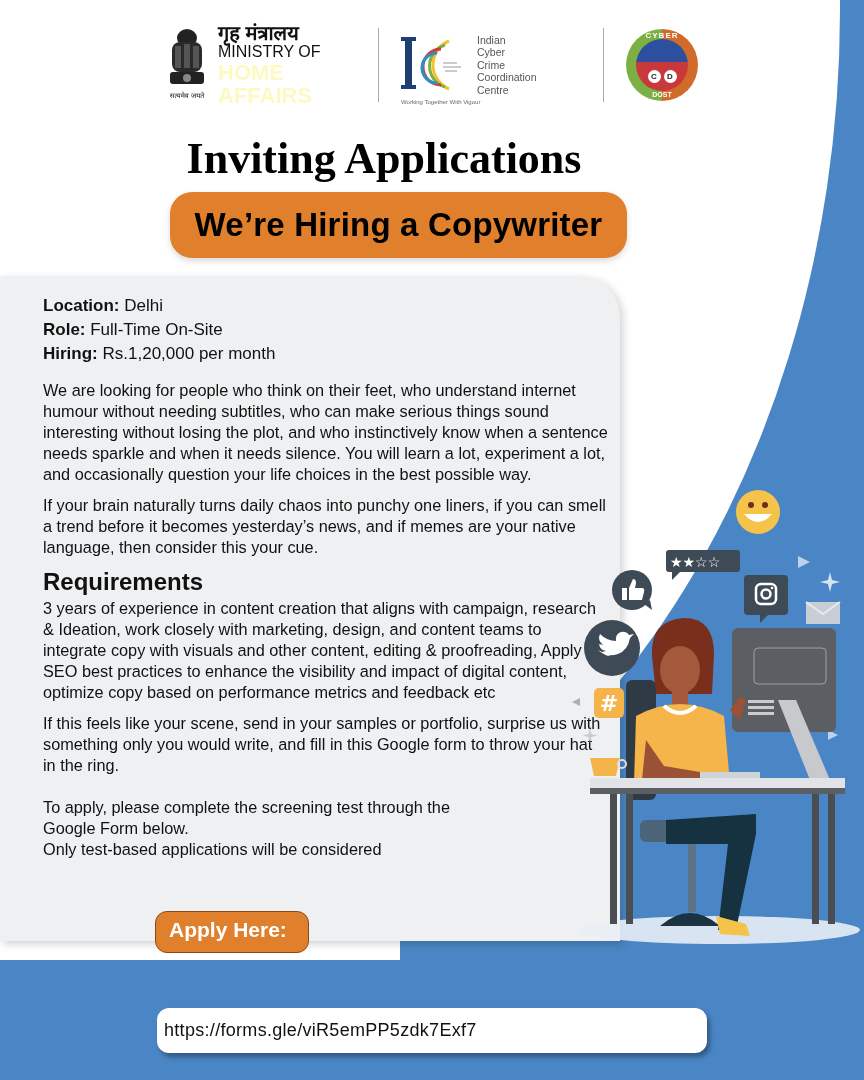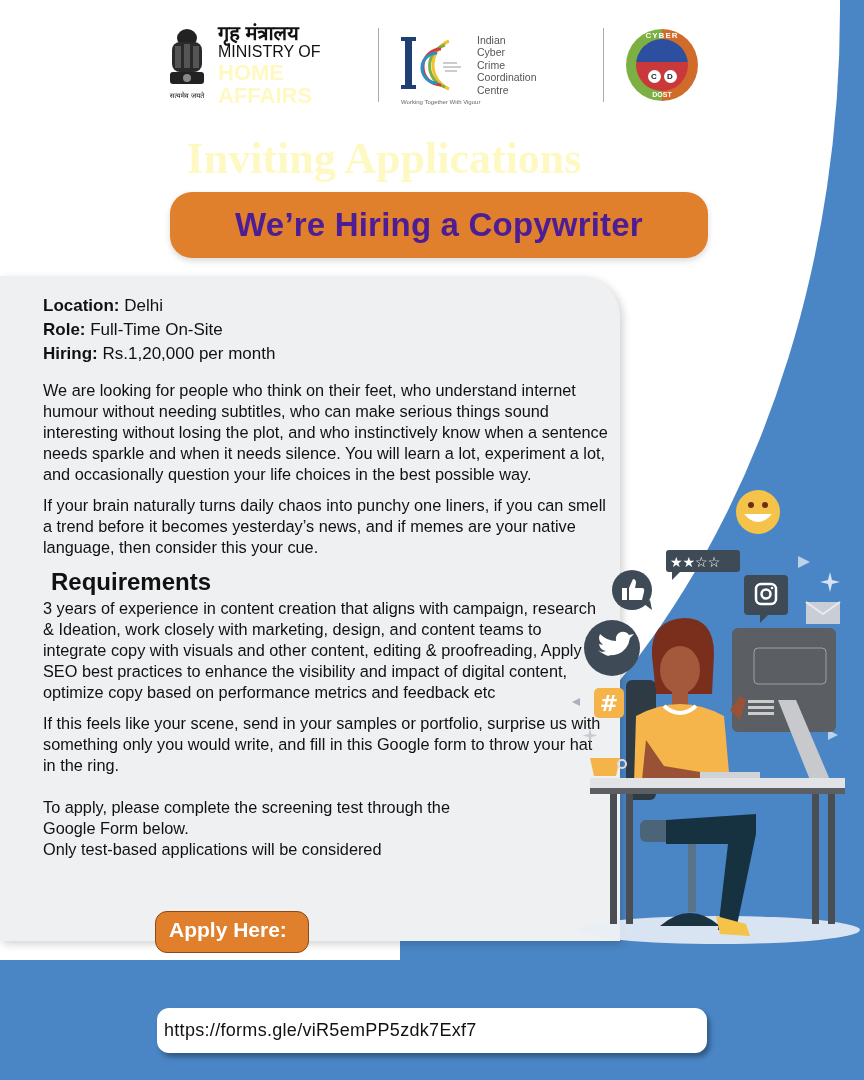--- a/index.html
+++ b/index.html
@@ -44,41 +44,41 @@
   .cd-inner { width: 52px; height: 52px; border-radius: 50%;
     background: linear-gradient(180deg,#2d4fa0 0%,#2d4fa0 45%,#c9393b 45%,#c9393b 100%);
     display:flex; align-items:flex-end; justify-content:center; padding-bottom:8px; gap:3px;}
   .cd-dot { width: 13px; height: 13px; border-radius: 50%; background:#fff; font-size:8px; font-weight:bold; color:#222; display:flex; align-items:center; justify-content:center;}
   .cd-top { position:absolute; top:2px; width:100%; text-align:center; font-size:8px; color:#fff; font-weight:bold; letter-spacing:1px;}
   .cd-bot { position:absolute; bottom:3px; width:100%; text-align:center; font-size:7px; color:#fff; font-weight:bold;}
 
   .title {
     position: absolute; top: 133px; left: 0; width: 768px; text-align: center;
     font-family: "Liberation Serif", "DejaVu Serif", serif;
-    font-weight: bold; font-size: 44px; color: #fef9c3;
+    font-weight: bold; font-size: 44px; color: #000000;
   }
   .hiring-pill {
-    position: absolute; top: 192px; left: 170px; width: 538px; height: 66px;
+    position: absolute; top: 192px; left: 170px; width: 457px; height: 66px;
     background: #e07f2c; border-radius: 22px;
     box-shadow: 0 3px 6px rgba(0,0,0,0.15);
     display: flex; align-items: center; justify-content: center;
-    color: #4c1d95; font-size: 33px; font-weight: bold; letter-spacing: 0.2px;
+    color: #000000; font-size: 33px; font-weight: bold; letter-spacing: 0.2px;
   }
 
   .card {
     position: absolute; top: 276px; left: 0; width: 620px; height: 665px;
     background: #eef0f2; border-radius: 0 40px 0 0;
     box-shadow: 3px 3px 8px rgba(0,0,0,0.18);
     padding: 18px 26px 0 43px;
     font-size: 16.3px; line-height: 21px; color: #111;
   }
   .meta-line { font-size: 17px; line-height: 24px; }
   .meta-line b { font-weight: bold; }
   .para { margin-top: 14px; }
-  .req-head { font-size: 24px; font-weight: bold; line-height: 28px; margin-top: 10px; color:#111;margin-left:8px; }
+  .req-head { font-size: 24px; font-weight: bold; line-height: 28px; margin-top: 10px; color:#111; }
   .req-body { margin-top: 2px; }
   .para2 { margin-top: 10px; }
   .para3 { margin-top: 21px; }
 
   .illus { position: absolute; left: 560px; top: 480px; width: 304px; height: 470px; }
 
   .apply-tag {
     position: absolute; top: 911px; left: 155px; width: 154px; height: 42px;
     background: #e07f2c; border-radius: 12px; border: 1px solid #8a4a18;
     color: #fff; font-weight: bold; font-size: 21px;

